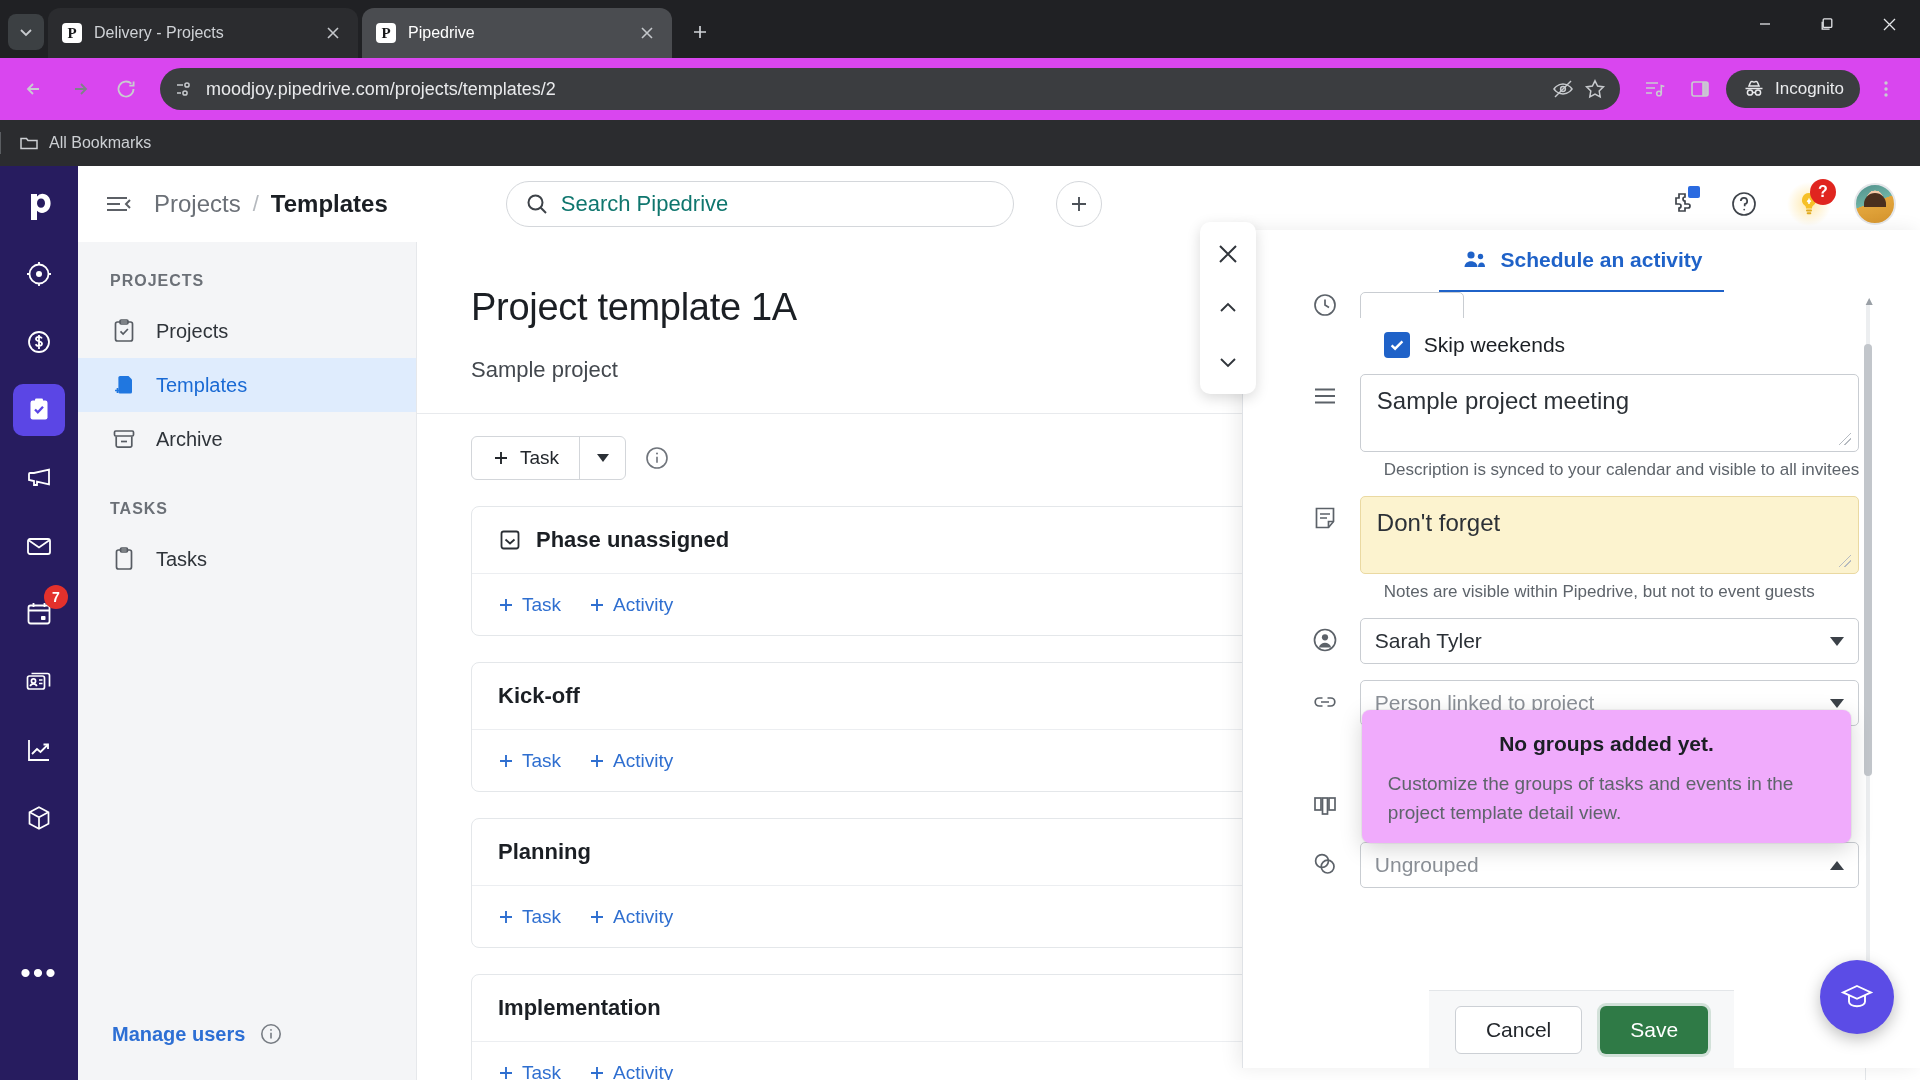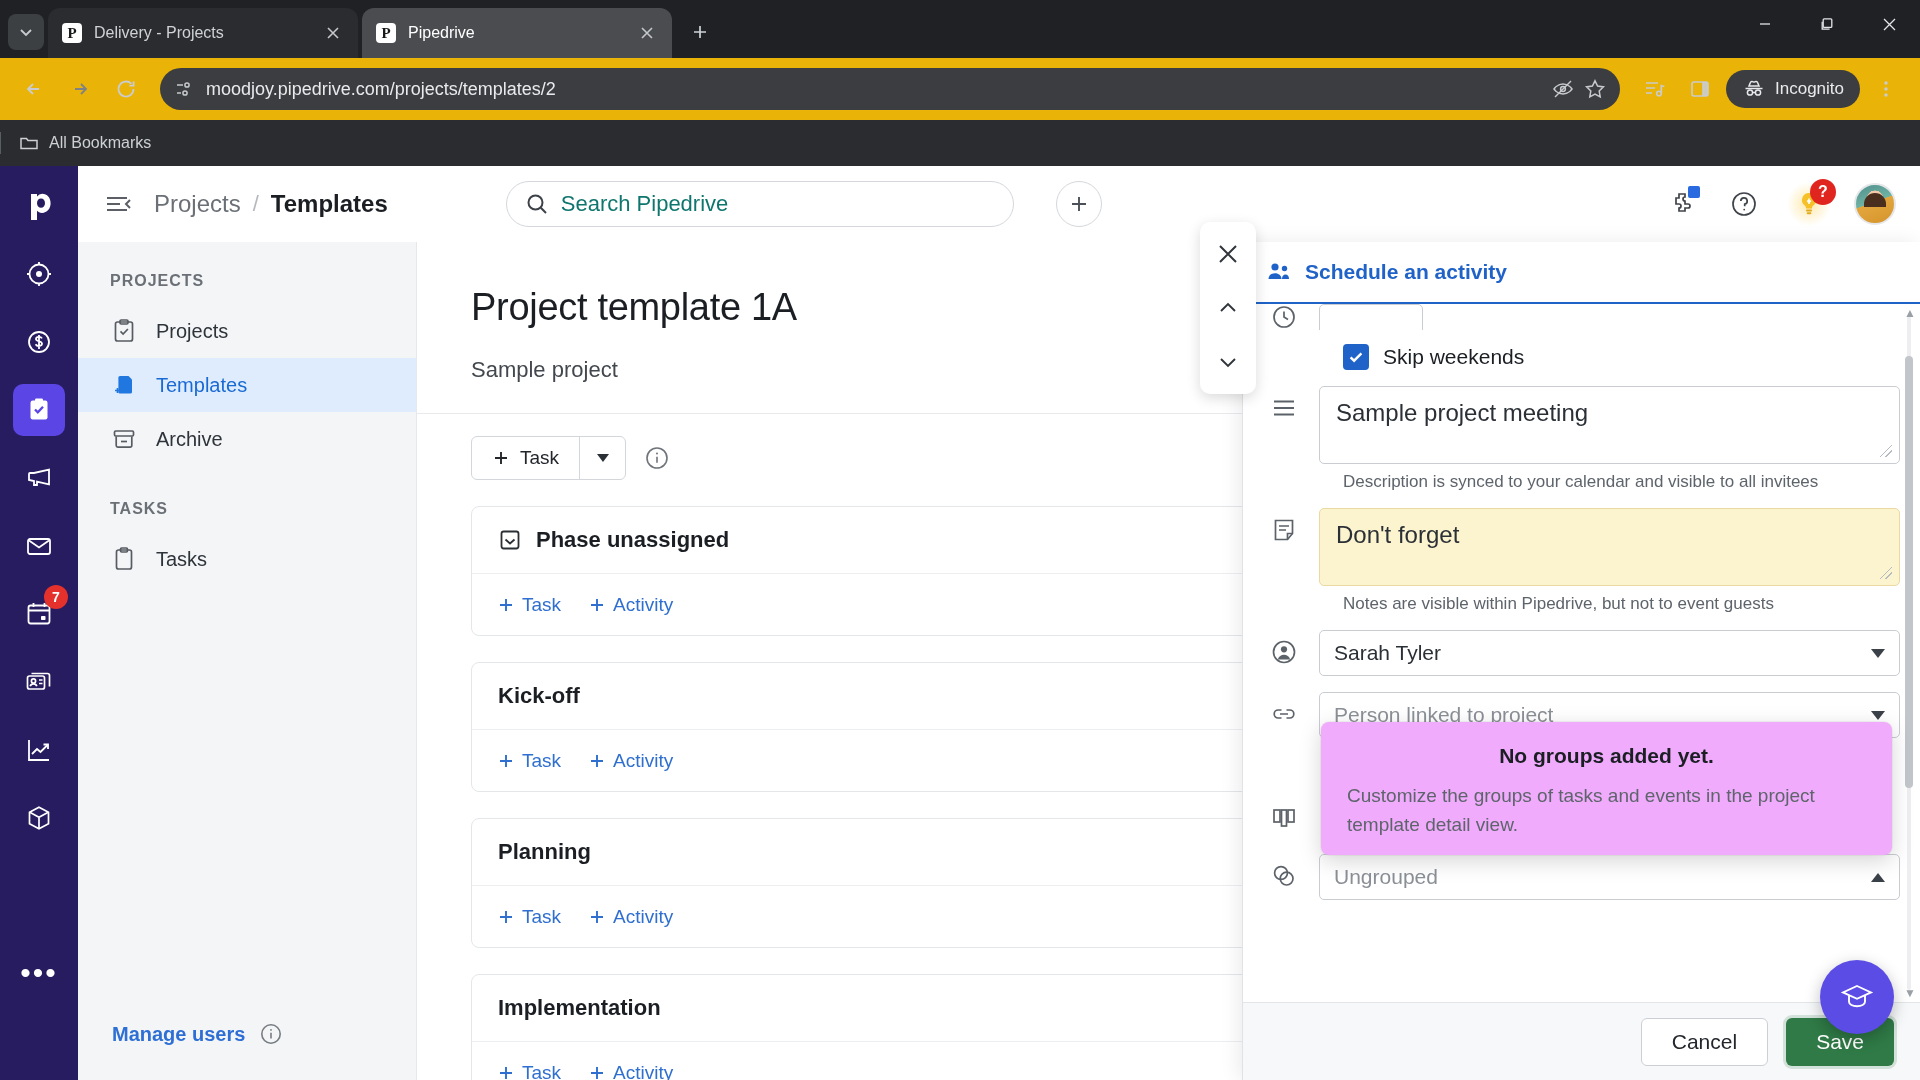--- a/index.html
+++ b/index.html
@@ -38,21 +38,21 @@
   .tab-title { flex: 1; white-space: nowrap; overflow: hidden; text-overflow: ellipsis; font-size: 16px; }
   .tab-close { width: 22px; height: 22px; display: flex; align-items: center; justify-content: center; color: #c4c7cb; flex: none; }
   .newtab {
     width: 36px; height: 36px; margin: 0 0 8px 10px; border-radius: 50%;
     display: flex; align-items: center; justify-content: center; color: #d0d3d7; flex: none;
   }
   .winctl { position: absolute; right: 0; top: 0; height: 48px; display: flex; align-items: center; }
   .winbtn { width: 62px; height: 48px; display: flex; align-items: center; justify-content: center; color: #e3e5e8; }
 
   .toolbar {
-    height: 62px; background: #eab308; display: flex; align-items: center;
+    height: 62px; background: #d946ef; display: flex; align-items: center;
     padding: 0 14px; gap: 6px;
   }
   .tbicon { width: 40px; height: 40px; border-radius: 50%; display: flex; align-items: center; justify-content: center; color: #c9ccd0; flex: none; }
   .tbicon.dim { color: #7e8287; }
   .omnibox {
     flex: 1; height: 42px; background: #3b3d40; border-radius: 21px;
     display: flex; align-items: center; padding: 0 14px; gap: 12px; margin: 0 8px;
     min-width: 0;
   }
   .omni-url { color: #e9eaec; font-size: 18px; white-space: nowrap; overflow: hidden; text-overflow: ellipsis; flex: 1; }
@@ -168,24 +168,24 @@
   }
   .phases { padding: 26px 54px 0 54px; }
   .phase-card { border: 1px solid #e4e7ea; border-radius: 8px; margin-bottom: 26px; background: #fff; }
   .phase-head { height: 66px; display: flex; align-items: center; gap: 14px; padding: 0 26px; font-size: 22px; color: #1b1f24; font-weight: bold; }
   .phase-head .pico { width: 24px; height: 24px; color: #2a2f35; flex: none; }
   .phase-acts { height: 62px; border-top: 1px solid #eceef1; display: flex; align-items: center; gap: 28px; padding: 0 26px; }
   .actlink { display: flex; align-items: center; gap: 8px; color: #2f6fd0; font-size: 19px; }
 
   
   .panel {
-    position: absolute; right: 0; top: 76px; width: 678px; height: 838px;
+    position: absolute; right: 0; top: 64px; width: 678px; height: 838px;
     background: #ffffff; border-left: 1px solid #dfe2e6;
     box-shadow: -4px 0 18px rgba(0,0,0,0.08);
-    display: flex; flex-direction: column; z-index: 20;
+    display: flex; flex-direction: column; z-index: 20; align-items: center;
   }
   .panel-tabs { height: 62px; display: flex; align-items: center; padding: 0 22px; gap: 14px; border-bottom: 2px solid #1f62c8; }
   .panel-tab { display: flex; align-items: center; gap: 12px; color: #1f62c8; font-size: 21px; font-weight: bold; }
   .panel-tab .tico { width: 28px; height: 28px; color: #1f62c8; }
   .panel-body { flex: 1; overflow: hidden; position: relative; padding: 0 20px 0 24px; }
 
   .pscroll { position: absolute; right: 6px; top: 12px; bottom: 12px; width: 10px; }
   .pscroll .track { width: 4px; margin: 0 auto; height: 100%; background: #eceef0; border-radius: 2px; }
   .pscroll .thumb { position: absolute; left: 1px; top: 6%; width: 8px; height: 64%; background: #c2c6cb; border-radius: 4px; }
   .pscroll .arrow { position: absolute; left: 0; color: #9aa0a6; font-size: 12px; text-align: center; width: 10px; }

